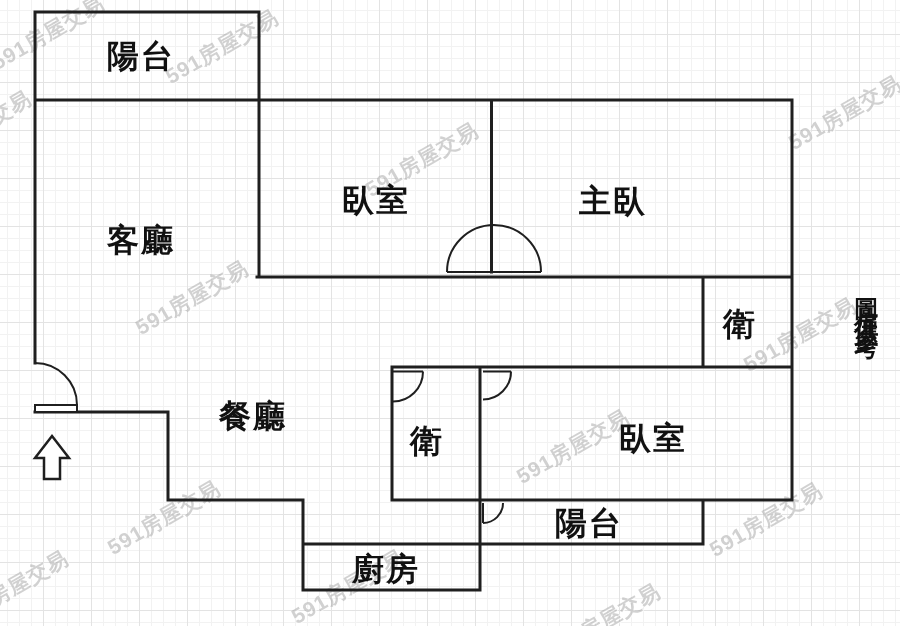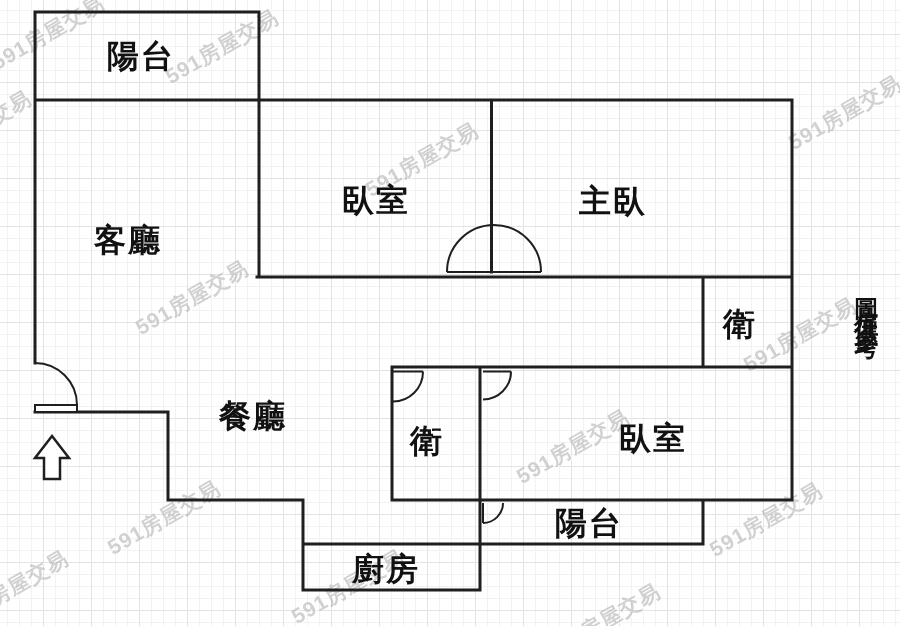--- a/index.html
+++ b/index.html
@@ -78,21 +78,21 @@
     <path fill="none" stroke="#1f1f1f" stroke-width="2" d="M393,371.5 L423,371.5 M423,371.5 A30,30 0 0 1 393,401.5"></path>
 
     <path fill="none" stroke="#1f1f1f" stroke-width="2" d="M483,371.5 L511,371.5 M511,371.5 A28,28 0 0 1 483,399.5"></path>
 
     <path fill="none" stroke="#1f1f1f" stroke-width="2" d="M483,503 L483,523 M483,523 A20,20 0 0 0 503,503"></path>
 
     <path fill="#ffffff" stroke="#1f1f1f" stroke-width="2.5" stroke-linejoin="miter" d="M52,436 L69,458 L60,458 L60,479 L44,479 L44,458 L35,458 Z"></path>
   </svg>
 
   <div class="room-label" style="left:141px;top:56px">陽台</div>
-  <div class="room-label" style="left:128px;top:240px">客廳</div>
+  <div class="room-label" style="left:141px;top:240px">客廳</div>
   <div class="room-label" style="left:376px;top:200px">臥室</div>
   <div class="room-label" style="left:613px;top:201px">主臥</div>
   <div class="room-label" style="left:740px;top:324px">衛</div>
   <div class="room-label" style="left:253px;top:416px">餐廳</div>
   <div class="room-label" style="left:427px;top:441px">衛</div>
   <div class="room-label" style="left:653px;top:438px">臥室</div>
   <div class="room-label" style="left:589px;top:523px">陽台</div>
   <div class="room-label" style="left:386px;top:569px">廚房</div>
 
   <div class="disclaimer">圖片僅供參考</div>

